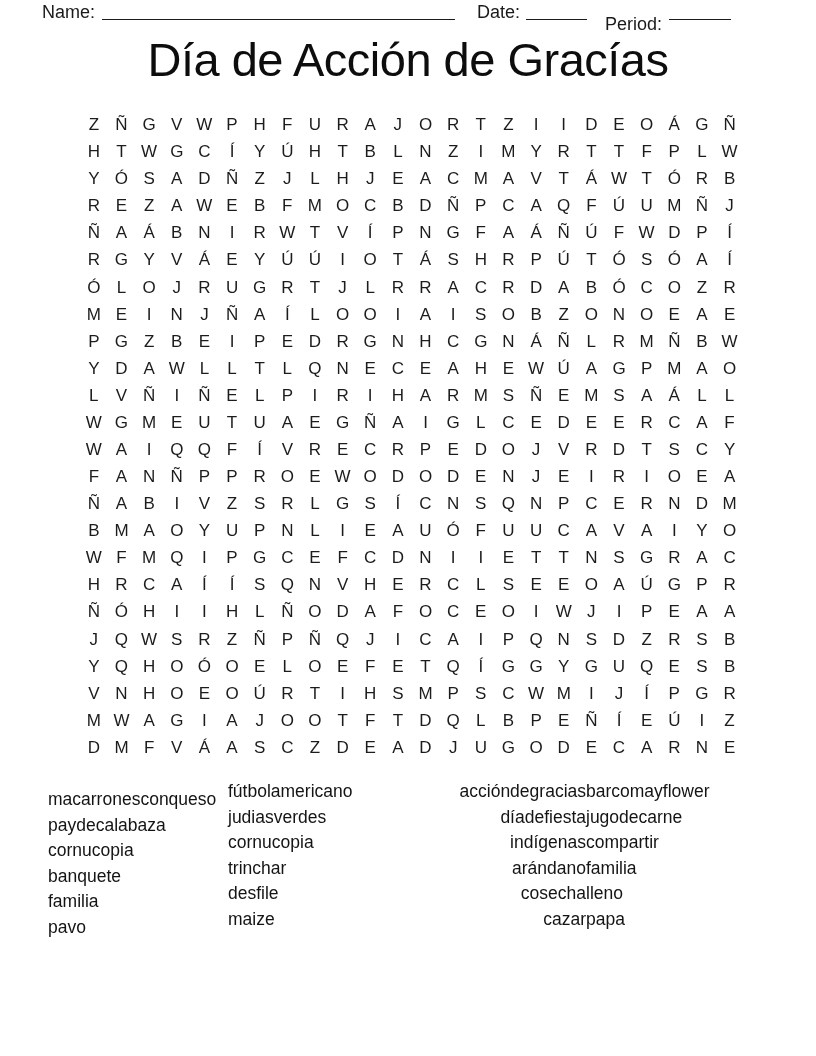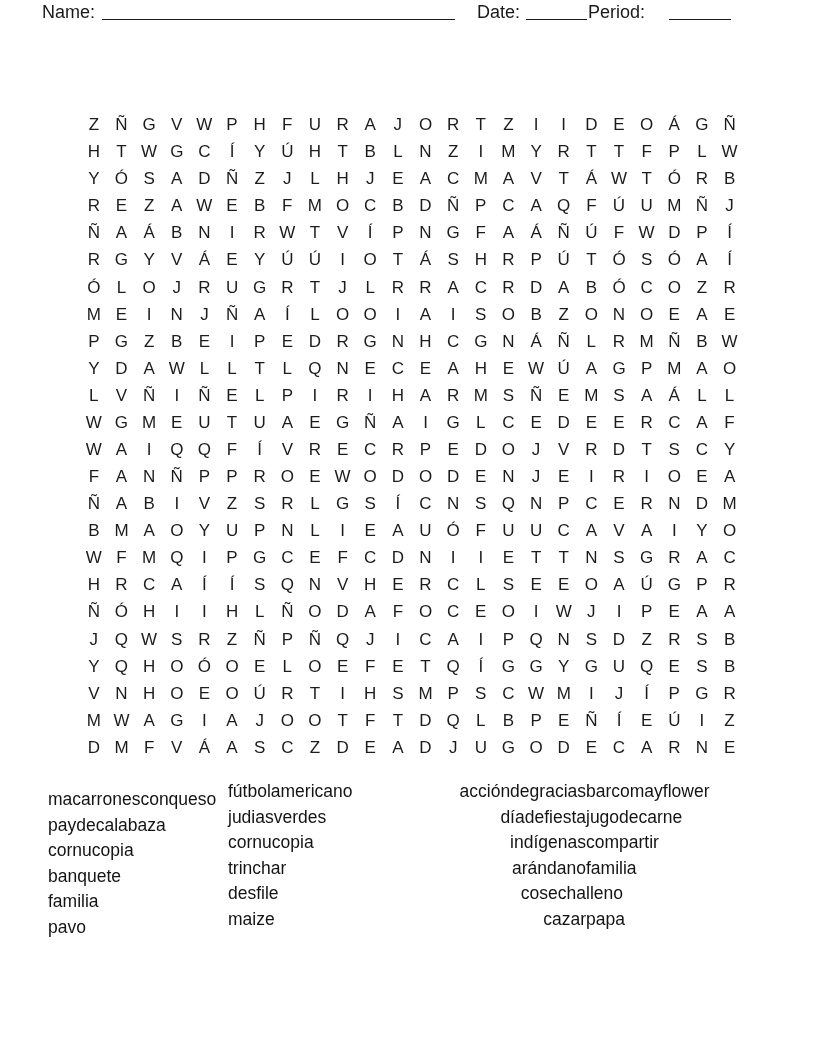--- a/index.html
+++ b/index.html
@@ -18,21 +18,21 @@
     font-size:18px; color:#1a1a1a; white-space:nowrap;
   }
   .hdr-line {
     position:absolute; top:3px; height:16px;
     border-bottom:1.7px solid #1c1c1c;
   }
   .name-label   { left:42px;  }
   .name-line    { left:102px; width:353px; }
   .date-label   { left:477px; }
   .date-line    { left:526px; width:61px; }
-  .period-label { left:588px; }
+  .period-label { left:605px;margin-top:12px; }
   .period-line  { left:669px; width:62px; }
 
   
   .title {
     position:absolute; top:32px; left:0; width:100%;
     text-align:center;
     font-size:47px; font-weight:400; color:#0d0d0d;
     letter-spacing:-0.5px;
     white-space:nowrap;
   }
@@ -72,20 +72,21 @@
 
   <span class="hdr-label name-label">Name:</span>
   <span class="hdr-line name-line"></span>
 
   <span class="hdr-label date-label">Date:</span>
   <span class="hdr-line date-line"></span>
 
   <span class="hdr-label period-label">Period:</span>
   <span class="hdr-line period-line"></span>
 
+  <div class="title">Día de Acción de Gracías</div>
 
   <div class="grid">
       <span class="cell">Z</span>
       <span class="cell">Ñ</span>
       <span class="cell">G</span>
       <span class="cell">V</span>
       <span class="cell">W</span>
       <span class="cell">P</span>
       <span class="cell">H</span>
       <span class="cell">F</span>

